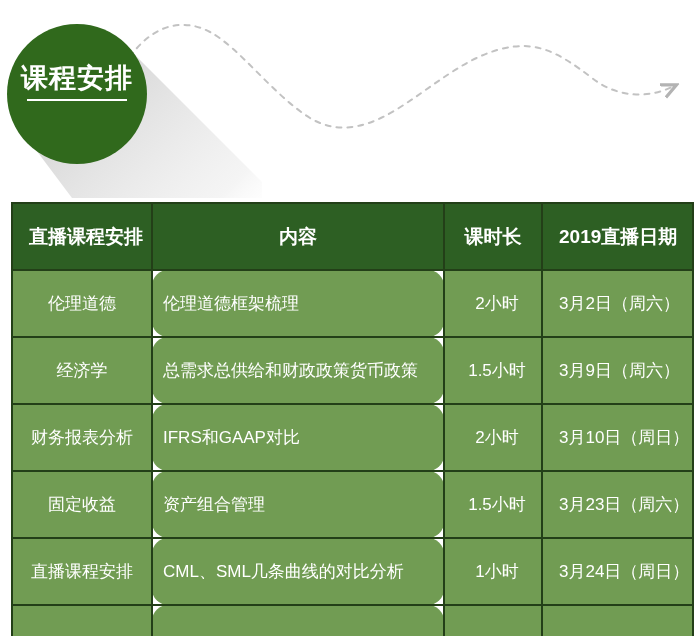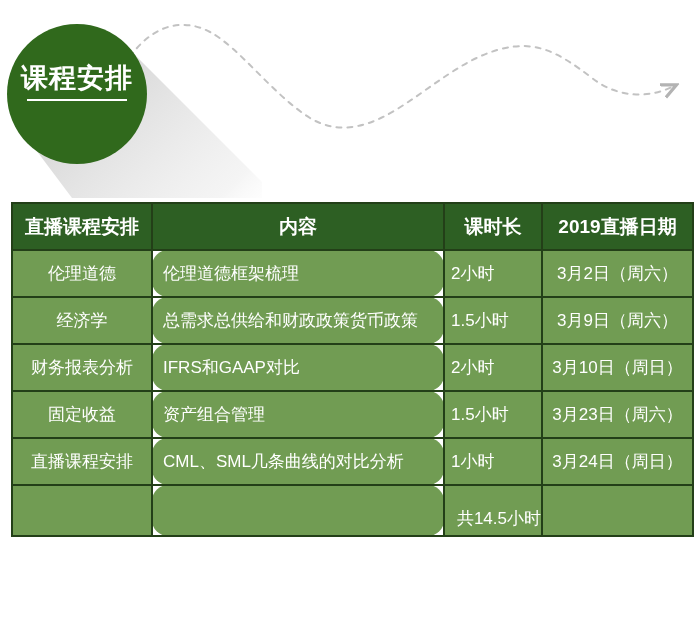--- a/index.html
+++ b/index.html
@@ -10,33 +10,33 @@
   }
   .banner{position:absolute;top:0;left:0;width:600px;height:200px;}
   .banner svg{display:block;}
 
   table.schedule{
     position:absolute;top:202px;left:11px;
     width:681px;border-collapse:collapse;table-layout:fixed;
   }
   .schedule th,.schedule td{
     border:2px solid var(--border-c,#233f18);
-    height:33px;padding:6px;white-space:nowrap;overflow:hidden;
+    height:33px;padding:16px;white-space:nowrap;overflow:hidden;
     color:var(--text-c,#ffffff);text-align:center;vertical-align:middle;
   }
   .schedule th{
     background:var(--header-bg,#2d5f23);
     font-size:19px;font-weight:bold;
   }
   .schedule td{
     background:var(--row-bg,#719c53);
     font-size:17px;font-weight:normal;
   }
   .schedule td.c1{text-align:left;padding-left:10px;border-radius:16px;}
-  .schedule td.c2{text-align:left;padding-right:8px;}
+  .schedule td.c2{text-align:center;padding-right:8px;}
   .schedule tr[data-name="total-row"] td.c2{text-align:right;padding:16px 0 0 2px;margin-left:8px;}
 </style>
 </head>
 <body style="--header-bg: #2d5f23; --row-bg: #719c53; --border-c: #233f18; --text-c: #ffffff;">
 
 <div class="banner" data-name="banner">
   <svg width="698" height="200" viewBox="0 0 698 200" data-name="banner-graphic">
     <defs>
       <linearGradient id="shadowFade" gradientUnits="userSpaceOnUse" x1="110" y1="90" x2="255" y2="235">
         <stop offset="0" stop-color="#d9d9d9" stop-opacity="0.95"></stop>

